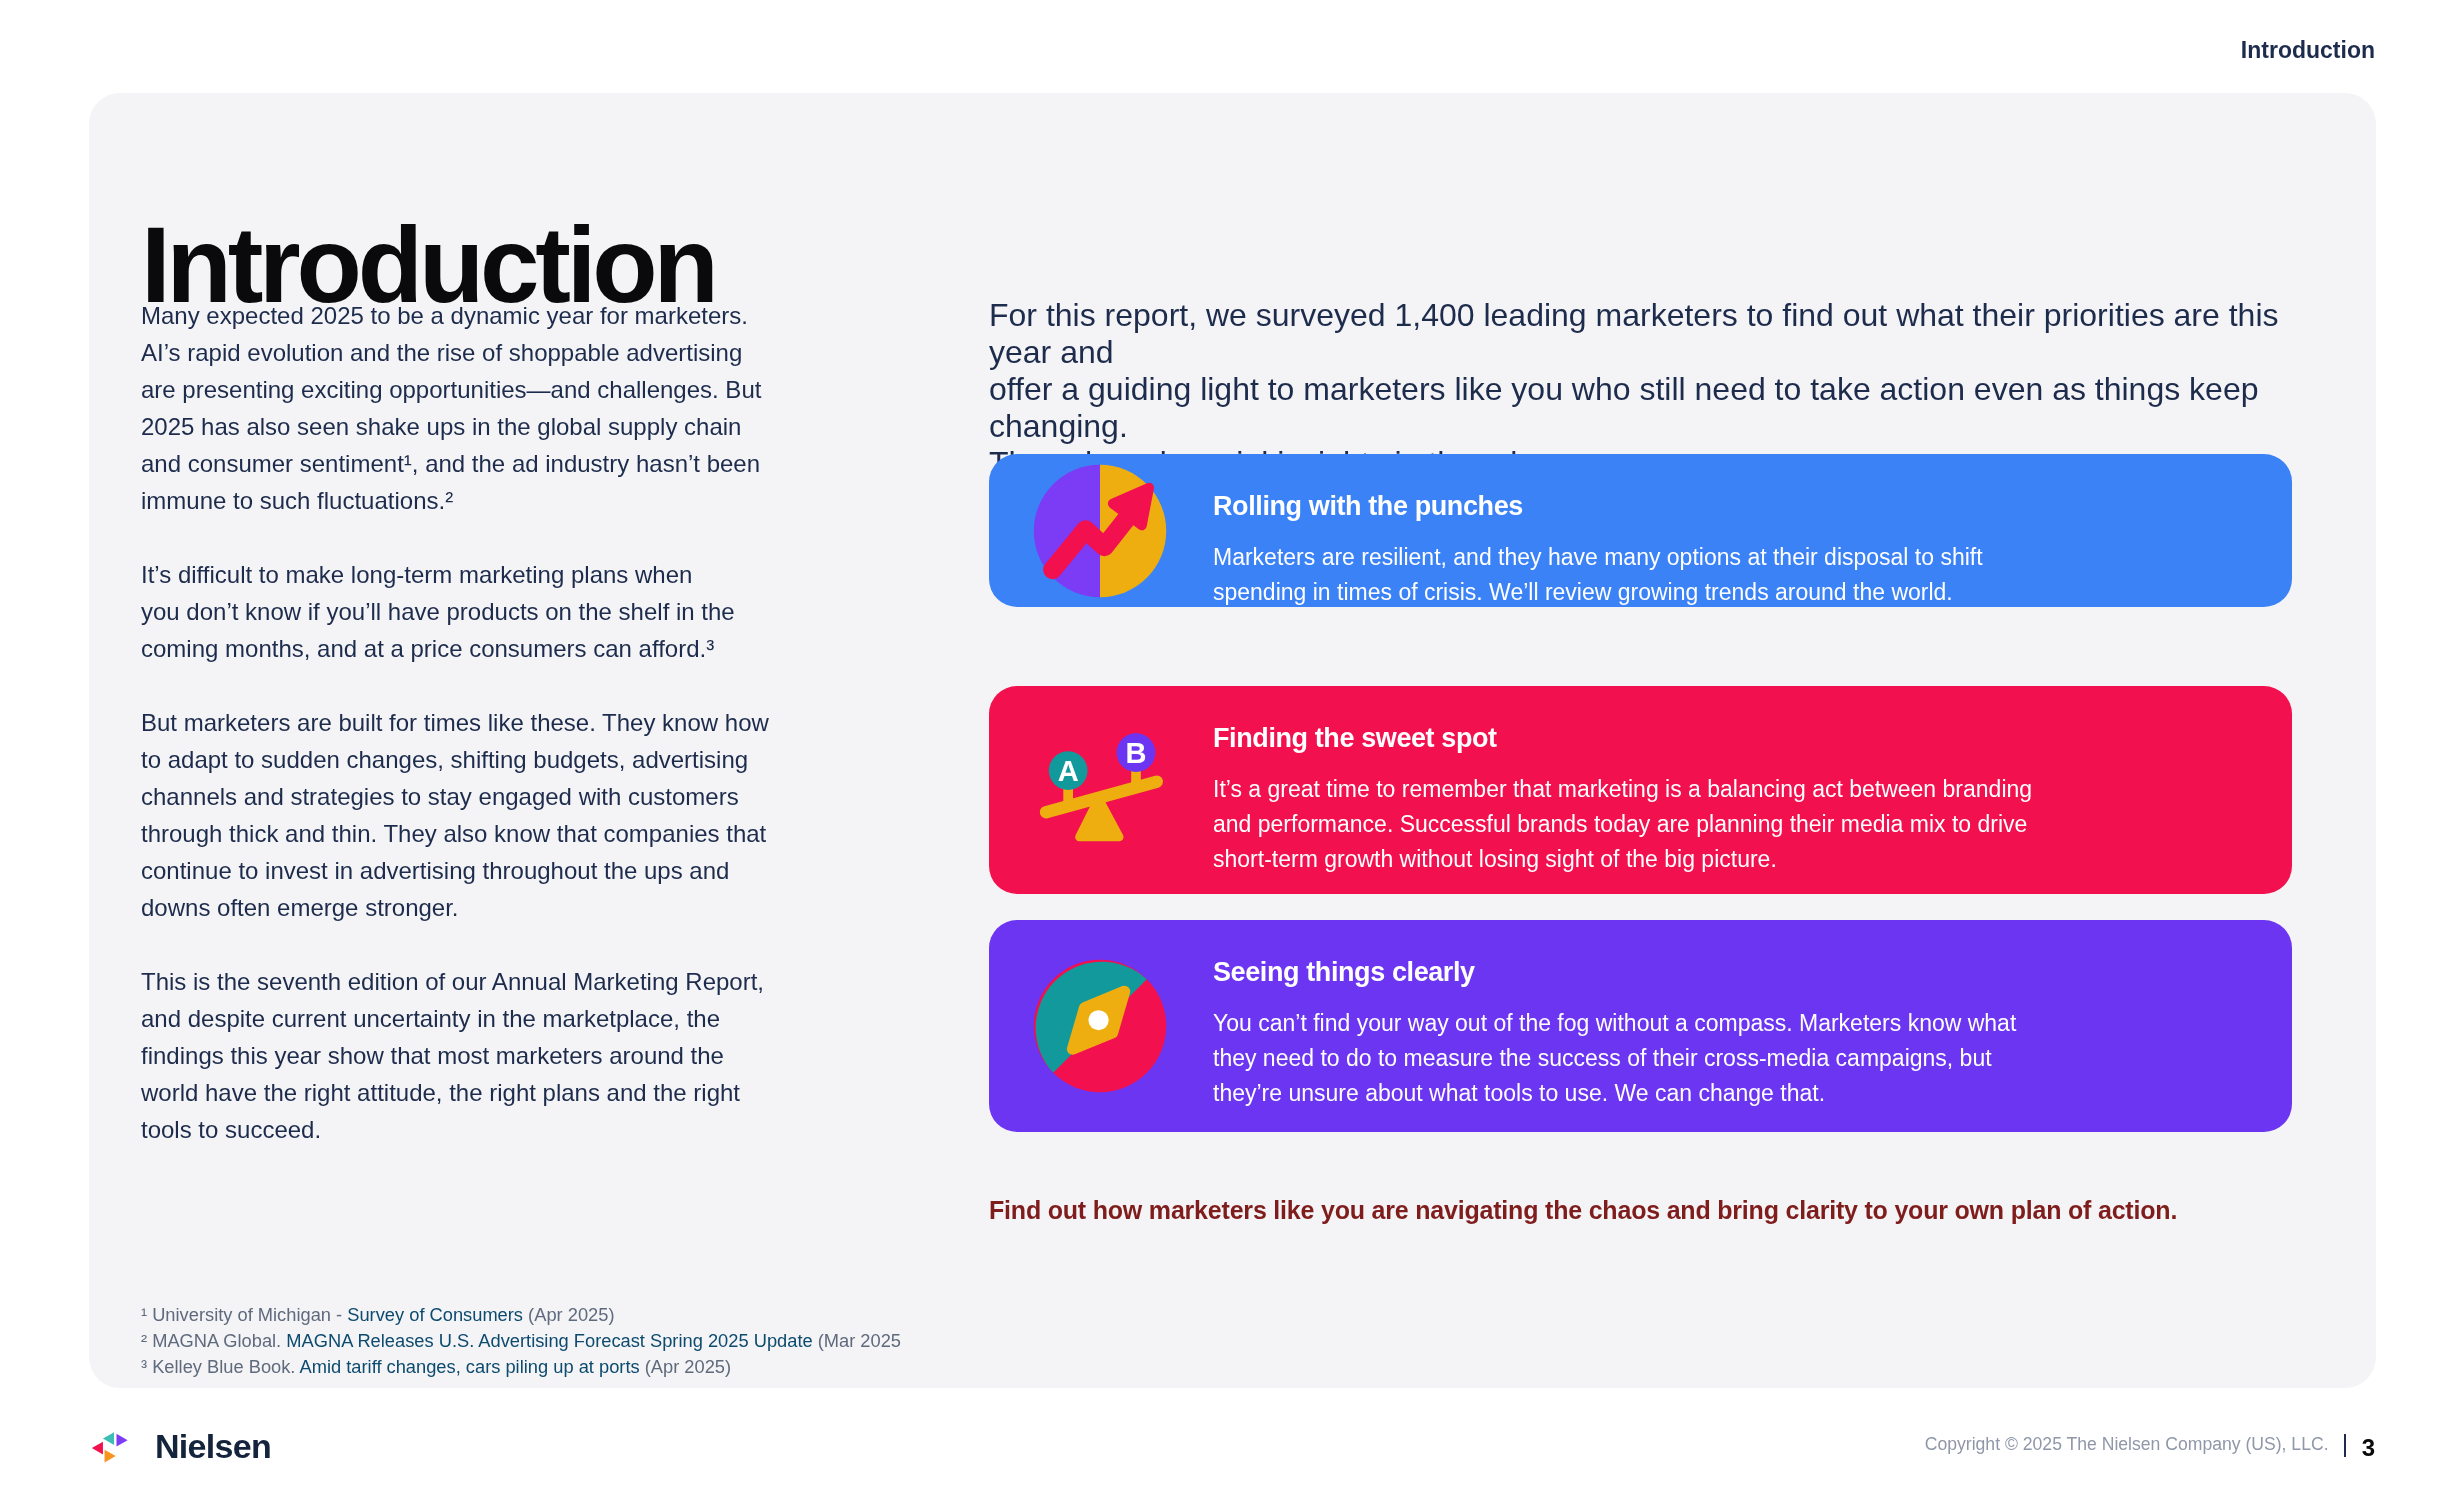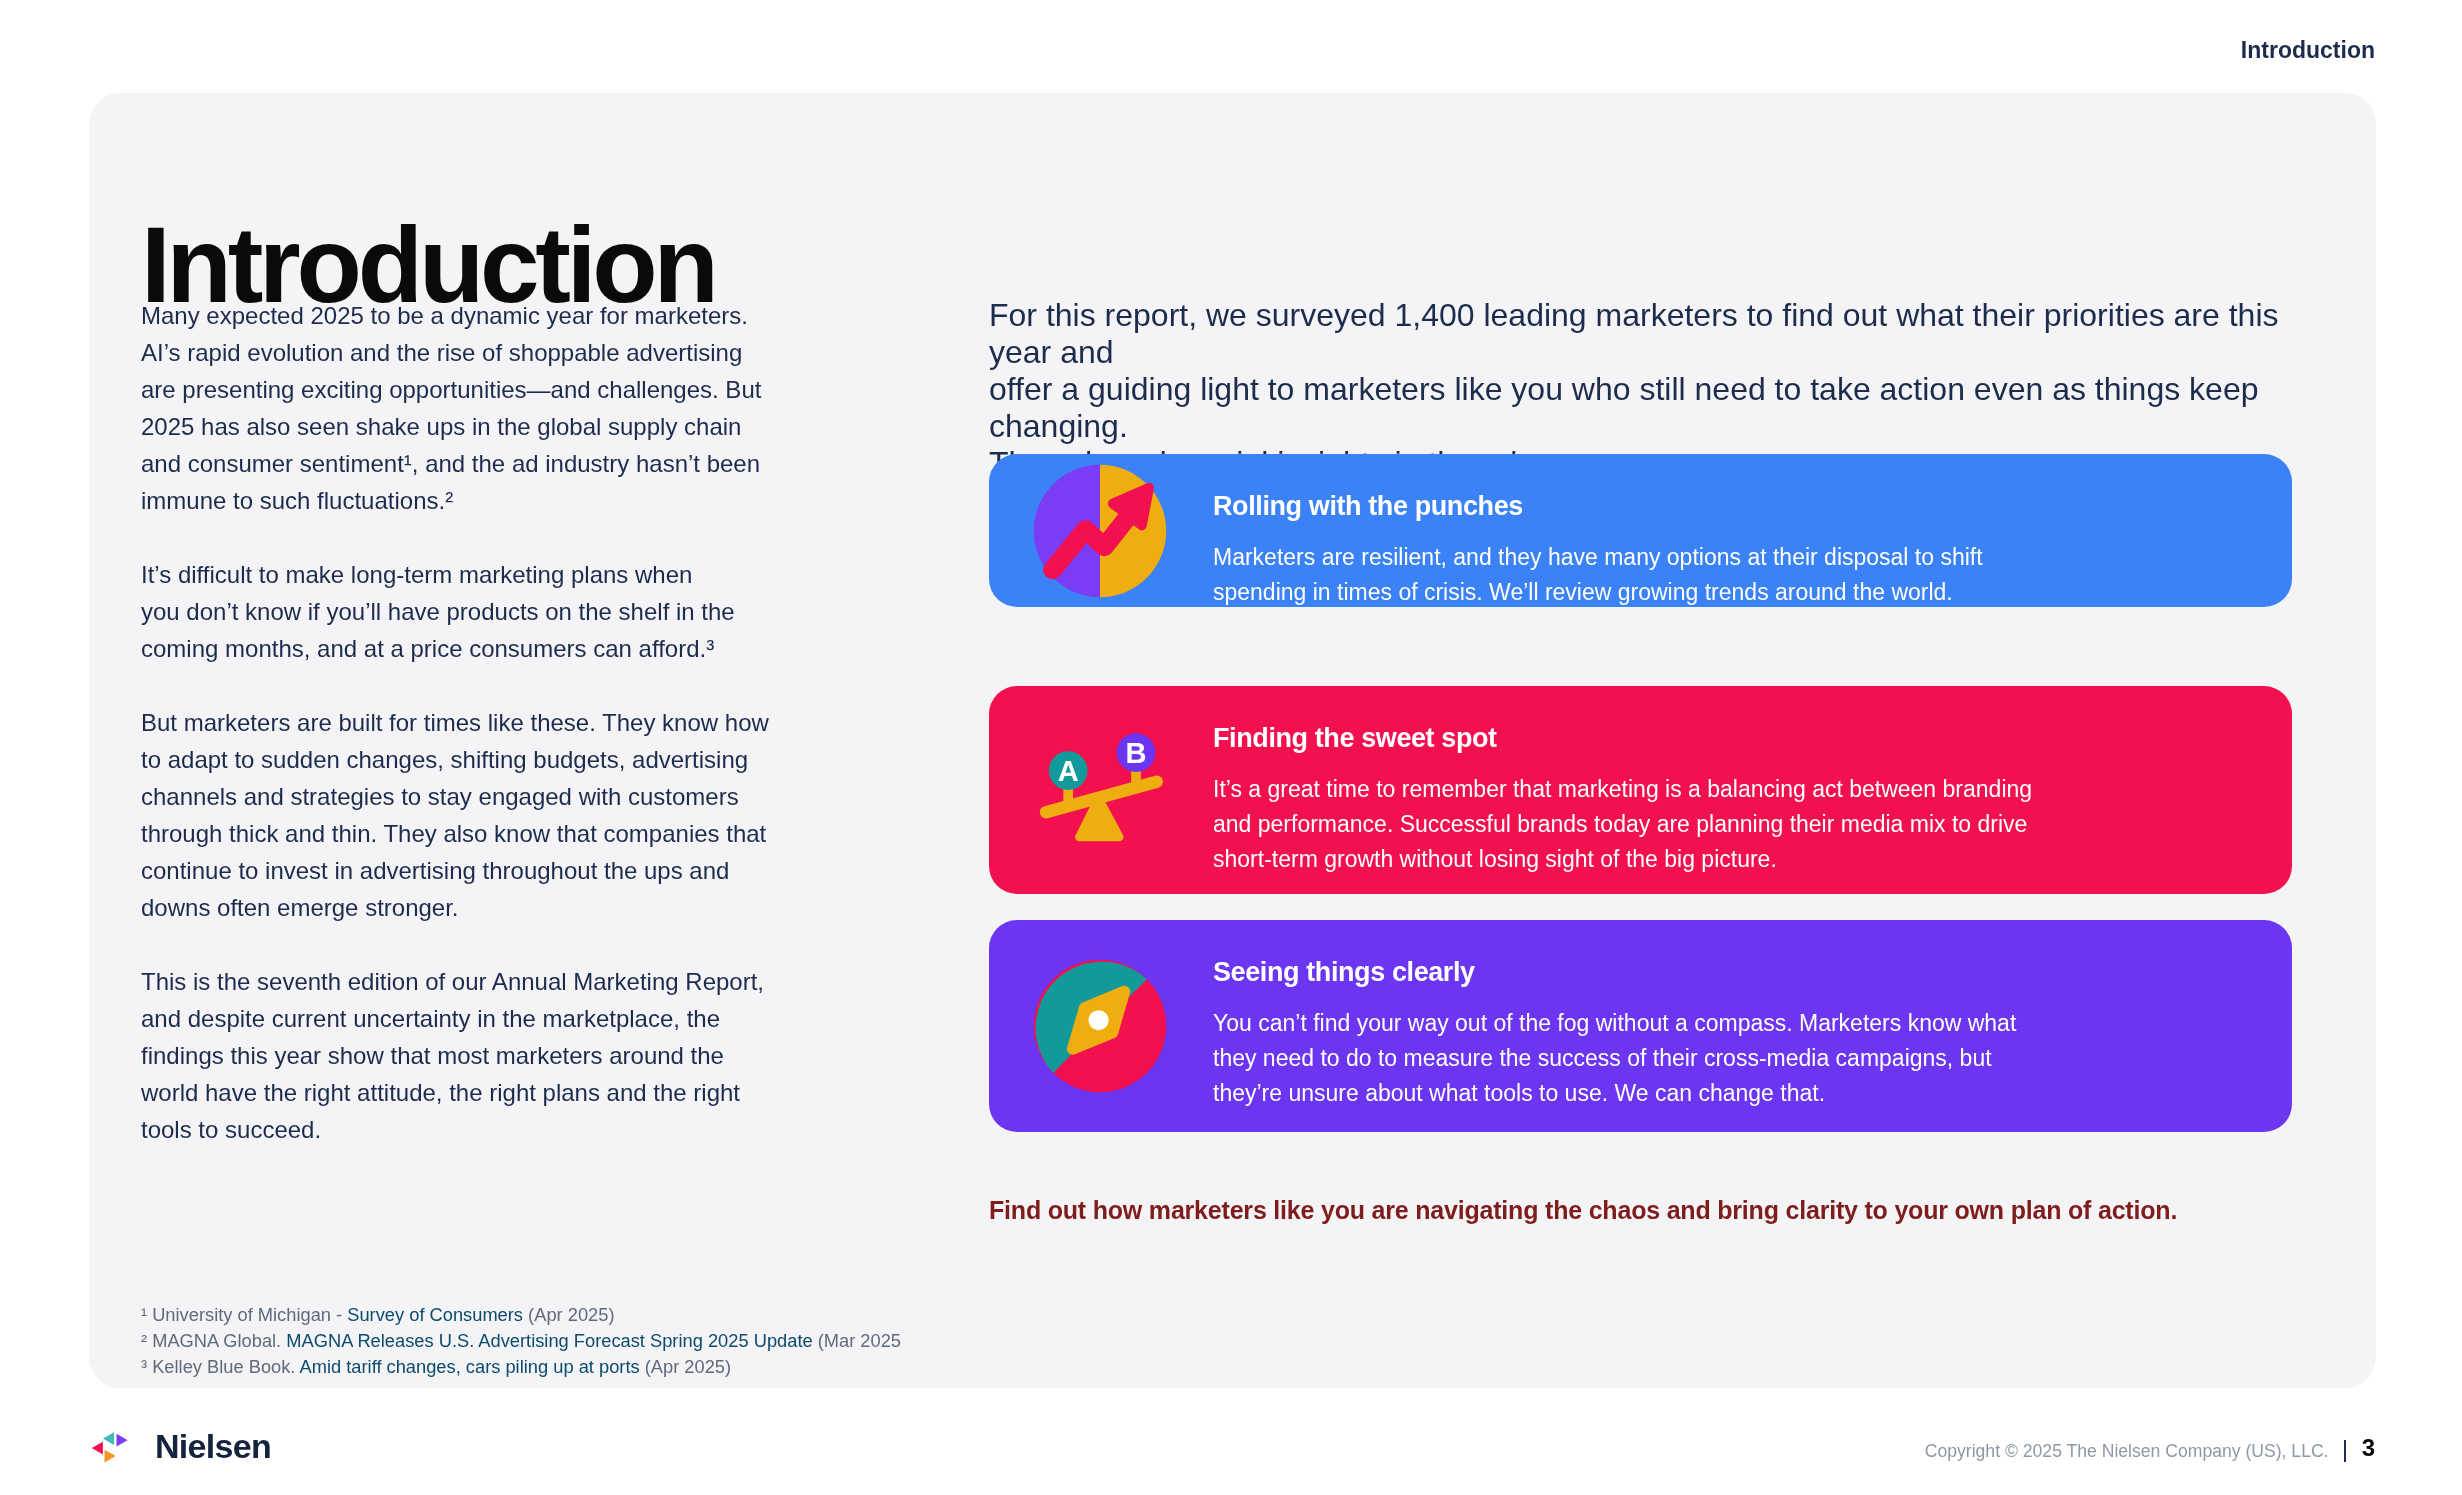--- a/index.html
+++ b/index.html
@@ -34,21 +34,21 @@
   .closing-line{position:absolute;left:900px;top:1103px;width:1351px;
                 font-size:25px;font-weight:700;color:#7f1d1d;letter-spacing:-0.2px;}
 
   .footnotes{position:absolute;left:52px;top:1209px;font-size:18.3px;line-height:26px;color:#5F6A7D;}
   .footnotes a{color:#0c4a6e;text-decoration:none;cursor:pointer;}
 
   .footer-logo{position:absolute;left:90px;top:1427px;display:flex;align-items:center;gap:20px;}
   .logo-mark{width:45px;height:35px;}
   .logo-word{font-size:34px;font-weight:700;color:#14243C;letter-spacing:-0.7px;}
 
-  .footer-right{position:absolute;right:87px;top:1434px;display:flex;align-items:flex-end;gap:15.5px;}
+  .footer-right{position:absolute;right:87px;top:1434px;display:flex;align-items:flex-start;gap:15.5px;}
   .copyright{font-size:17.6px;color:#8F97A8;}
   .footer-divider{width:2.1px;height:22.5px;background:#1D2C4C;}
   .page-number{font-size:24px;font-weight:600;color:#0A0A0C;}
 
   svg text{font-family:"Liberation Sans",sans-serif;font-weight:700;fill:#ffffff;}
 </style>
 </head>
 <body>
 
 <div class="page">

